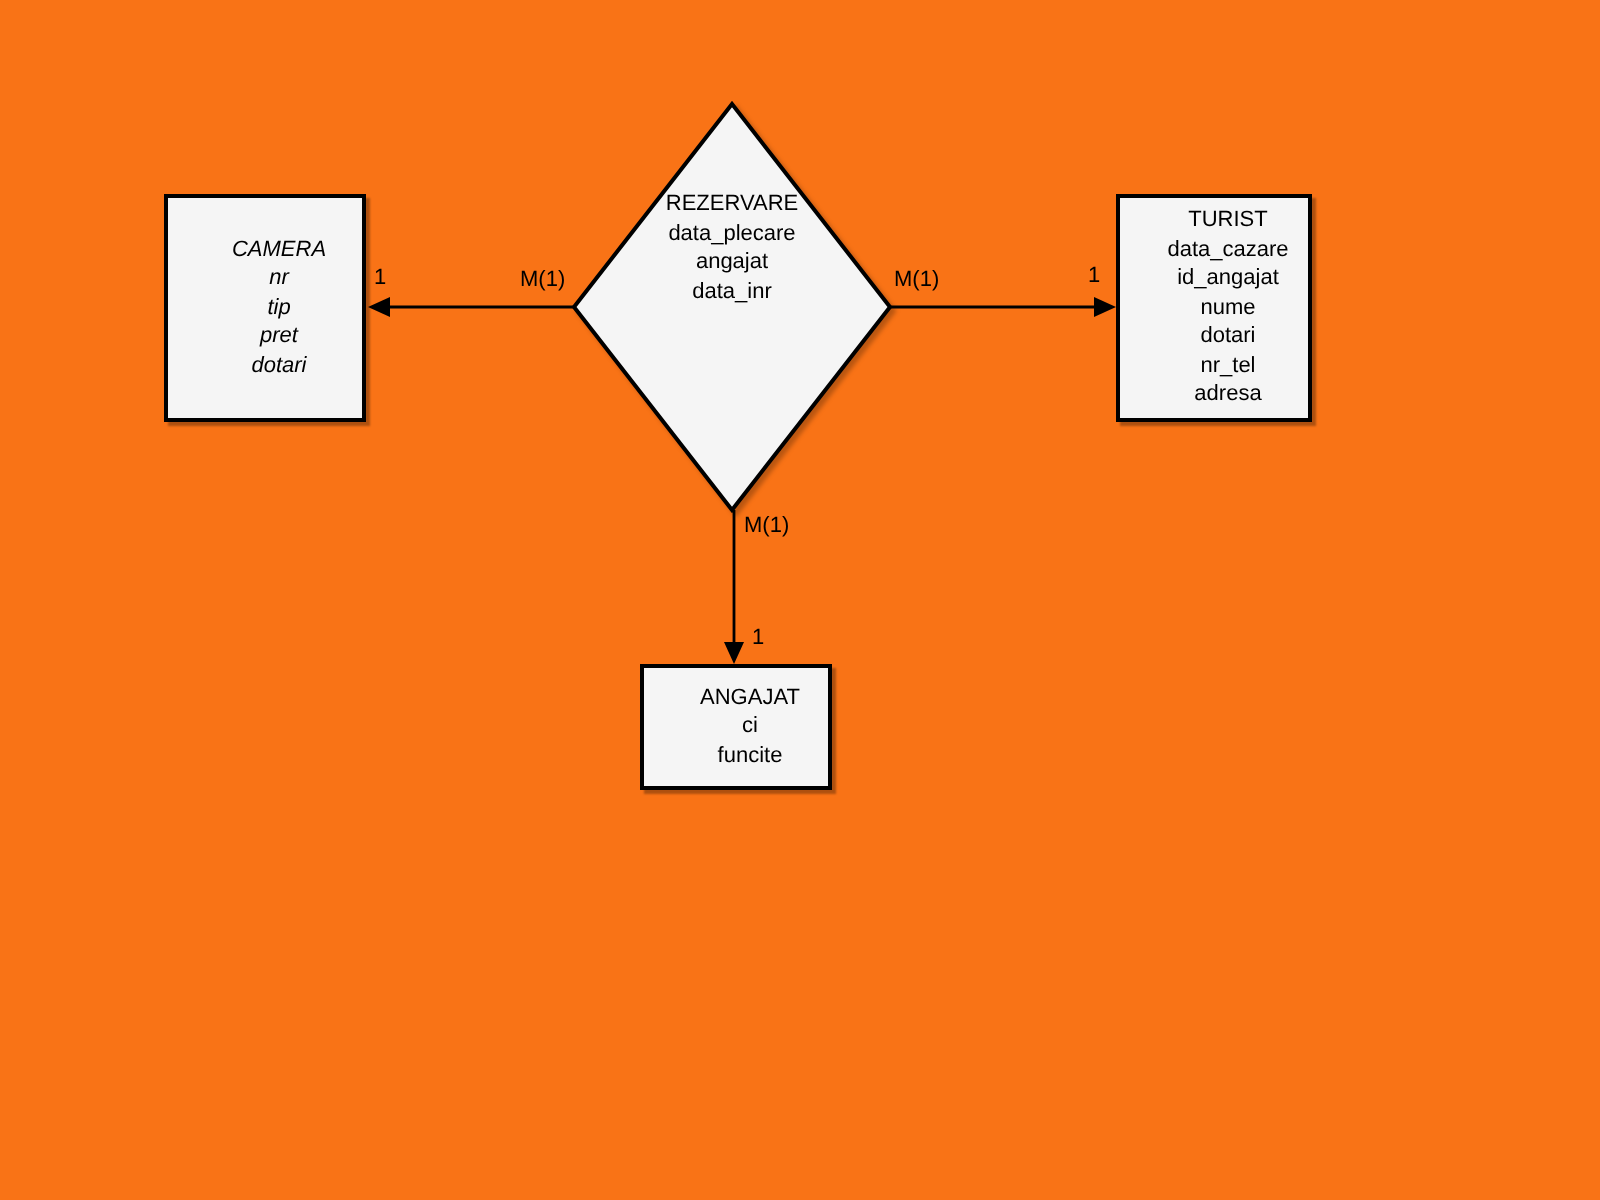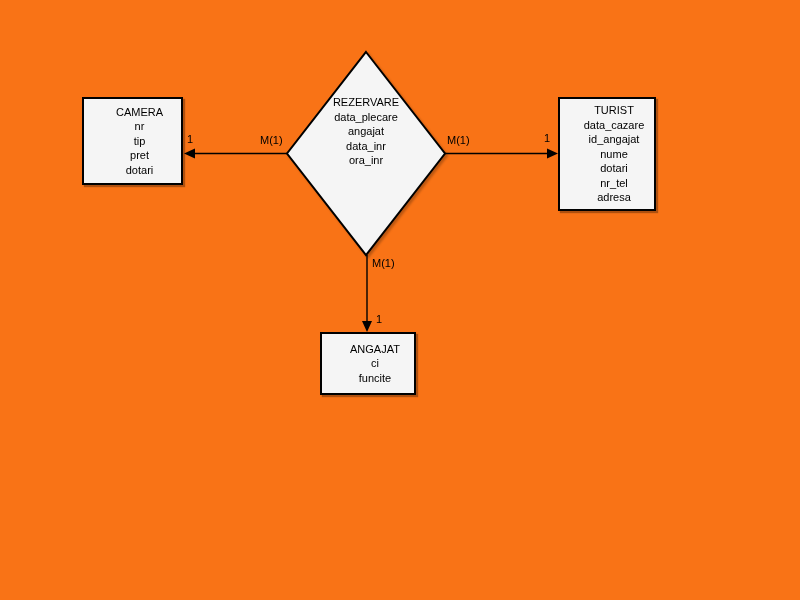--- a/index.html
+++ b/index.html
@@ -30,21 +30,21 @@
     display: flex;
     flex-direction: column;
     justify-content: center;
     align-items: center;
     text-align: center;
     font-size: 11px;
     line-height: 14.5px;
     padding-left: 14px;
   }
   .entity-box .line, .diamond-text .line { white-space: nowrap; }
-  .box-camera  { left: 82px;  top: 97px;  width: 101px; height: 88px; }
+  .box-camera  { left: 82px;  top: 97px;  width: 101px; height: 114px; font-style: italic; }
   .box-turist  { left: 558px; top: 97px;  width: 98px;  height: 114px; }
   .box-angajat { left: 320px; top: 332px; width: 96px;  height: 63px; }
   .diamond-text {
     position: absolute;
     left: 287px; top: 95px;
     width: 158px;
     text-align: center;
     font-size: 11px;
     line-height: 14.5px;
     pointer-events: none;
@@ -85,21 +85,20 @@
       <line x1="367" y1="255" x2="367" y2="321" stroke="#000000" stroke-width="1.4"></line>
       <polygon points="367,332 362,321 372,321" fill="#000000"></polygon>
     </g>
   </svg>
 
   <div class="diamond-text">
     <div class="line">REZERVARE</div>
     <div class="line">data_plecare</div>
     <div class="line">angajat</div>
     <div class="line">data_inr</div>
-    <div class="line">ora_inr</div>
   </div>
 
   <div class="entity-box box-camera">
     <div class="line">CAMERA</div>
     <div class="line">nr</div>
     <div class="line">tip</div>
     <div class="line">pret</div>
     <div class="line">dotari</div>
   </div>
 

